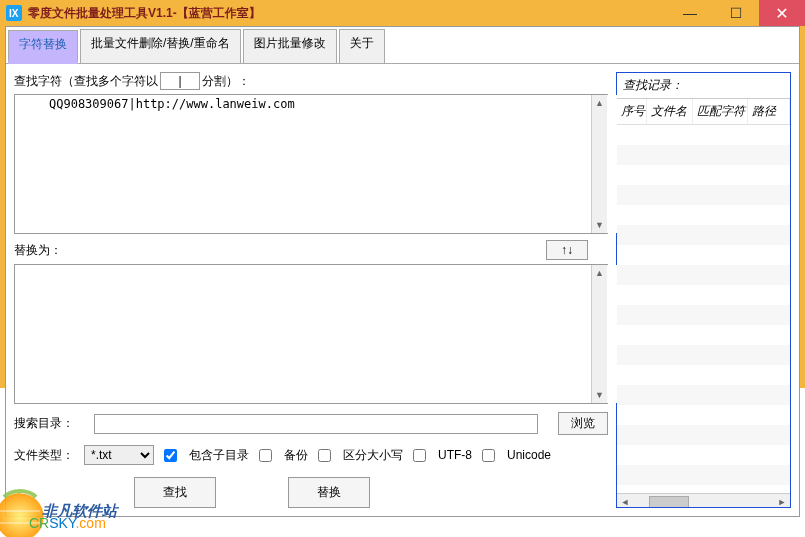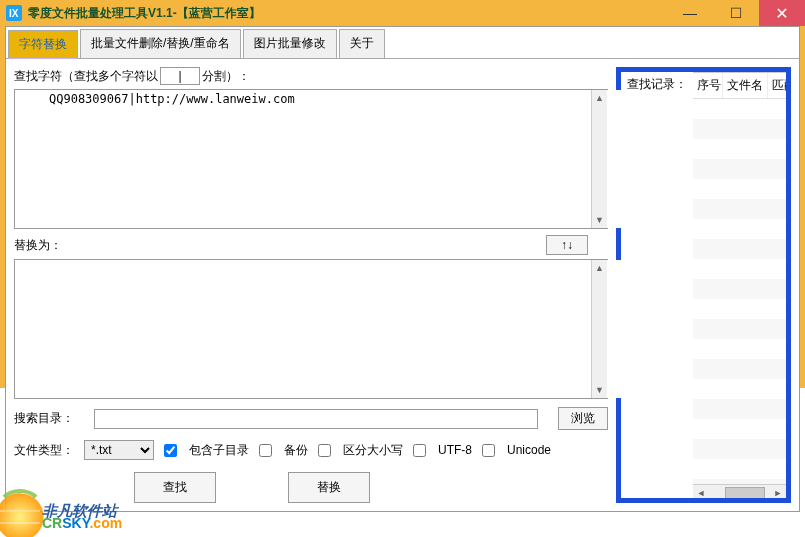--- a/index.html
+++ b/index.html
@@ -1,31 +1,31 @@
 <!DOCTYPE html>
 <html><head>
 <meta charset="utf-8">
 <style>
 * { box-sizing: border-box; margin: 0; padding: 0; }
 body { font-family: "Microsoft YaHei", SimSun, Arial, sans-serif; font-size: 12px; background: #fff; width: 805px; height: 537px; overflow: hidden; position: relative; }
 .window { width: 805px; height: 388px; background: #f4b63f; display: flex; flex-direction: column; }
 .titlebar { height: 30px; background: #f4b63f; display: flex; align-items: center; padding: 0 0 0 6px; }
 .titlebar .app-icon { width: 16px; height: 16px; margin-right: 6px; }
-.titlebar .title { flex: 1; font-weight: bold; font-size: 12px; color: #14532d; }
+.titlebar .title { flex: 1; font-weight: bold; font-size: 12px; color: #7f1d1d; }
 .titlebar .win-btns { display: flex; }
 .titlebar .win-btn { width: 46px; height: 26px; display: flex; align-items: center; justify-content: center; font-family: Arial; }
 .titlebar .min-btn, .titlebar .max-btn { background: #f4b63f; color: #333; font-size: 14px; }
 .titlebar .close-btn { background: #e04f5f; color: #fff; font-size: 16px; }
 .client { flex: 1; margin: 0 5px 5px 5px; background: #fff; border: 1px solid #999; display: flex; flex-direction: column; }
 .tabs { display: flex; border-bottom: 1px solid #aaa; background: #fff; }
 .tab { padding: 5px 10px; border: 1px solid #aaa; border-bottom: none; margin-right: 0; margin-top: 2px; margin-left: 2px; background: #f0f0f0; cursor: pointer; font-size: 12px; }
-.tab.active { background: #eab308; color: #1a5fb4; border-bottom: 1px solid #c4b5fd; position: relative; top: 1px; }
+.tab.active { background: #c4b5fd; color: #1a5fb4; border-bottom: 6px solid #c4b5fd; position: relative; top: 1px; }
 .tab-body { flex: 1; display: flex; padding: 8px; gap: 8px; }
 .left-panel { flex: 1; display: flex; flex-direction: column; }
-.right-panel { width: 175px; border: 5px solid #1d4ed8; display: flex; flex-direction: row; }
+.right-panel { width: 175px; border: 1px solid #1d4ed8; display: flex; flex-direction: column; font-style: italic; }
 .label-row { display: flex; align-items: center; margin-bottom: 4px; font-size: 12px; }
 .delim-input { width: 40px; border: 1px solid #999; height: 18px; font-size: 12px; text-align: center; margin: 0 2px; }
 .textarea-wrap { position: relative; border: 1px solid #999; background: #fff; }
 .textarea { width: 100%; height: 100%; border: none; resize: none; font-family: SimSun, monospace; font-size: 12px; padding: 2px; outline: none; margin-left: 32px; }
 .ta1 { height: 140px; }
 .ta2 { height: 140px; }
 .scrollbar-v { position: absolute; right: 0; top: 0; bottom: 0; width: 16px; background: #f0f0f0; border-left: 1px solid #ccc; }
 .scrollbar-v::before { content:''; position:absolute; top:2px; left:3px; right:3px; height:10px; }
 .scrollbar-v .arrow-up, .scrollbar-v .arrow-down { position:absolute; left:0; right:0; height:16px; display:flex; align-items:center; justify-content:center; font-size:9px; color:#666; }
 .scrollbar-v .arrow-up { top:0; }
@@ -47,21 +47,21 @@
 .result-header { display: flex; background: #fff; border-bottom: 1px solid #ddd; }
 .result-header .col { padding: 4px 4px; font-size: 12px; border-right: 1px solid #eee; white-space: nowrap; }
 .col-1 { width: 30px; } .col-2 { width: 46px; } .col-3 { width: 55px; } .col-4 { flex:1; }
 .result-rows { height: calc(100% - 40px); background: repeating-linear-gradient(#fff 0 20px, #f7f7f7 20px 40px); }
 .h-scroll { height: 16px; background: #f0f0f0; border-top: 1px solid #ccc; display:flex; align-items:center; }
 .h-scroll .thumb { width: 40px; height: 12px; background: #ccc; margin-left: 16px; border:1px solid #aaa; }
 .h-scroll .arrow { width:16px; text-align:center; font-size:9px; color:#666; }
 .watermark { position: absolute; left: 0; bottom: 0; pointer-events: none; }
 .watermark .globe { width: 60px; height: 60px; position: absolute; left: -10px; bottom: -6px; }
 .watermark .text1 { position: absolute; left: 42px; bottom: 16px; font-size: 15px; font-weight: bold; color: #2a5aa0; font-style: italic; white-space: nowrap; }
-.watermark .text2 { position: absolute; left: 42px; bottom: 6px; font-size: 14px; font-weight: bold; white-space: nowrap; }
+.watermark .text2 { position: absolute; left: 29px; bottom: 6px; font-size: 14px; font-weight: normal; white-space: nowrap; }
 .watermark .text2 .g { color: #4caf50; } .watermark .text2 .b { color: #0077cc; } .watermark .text2 .o { color: #ff9800; }
 </style>
 </head>
 <body>
 
 <div class="window">
   <div class="titlebar">
     <span class="app-icon">
       <svg viewBox="0 0 16 16">
           <rect width="16" height="16" fill="#1da1f2" rx="2"></rect>

